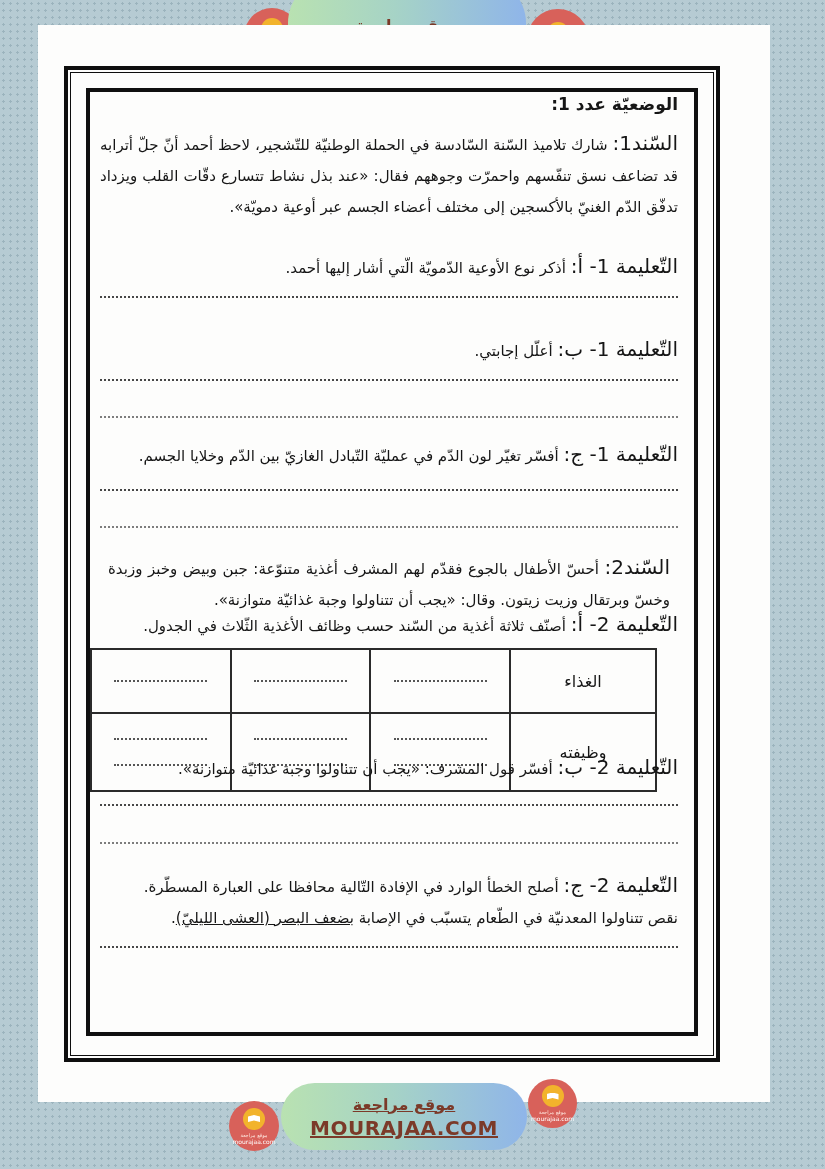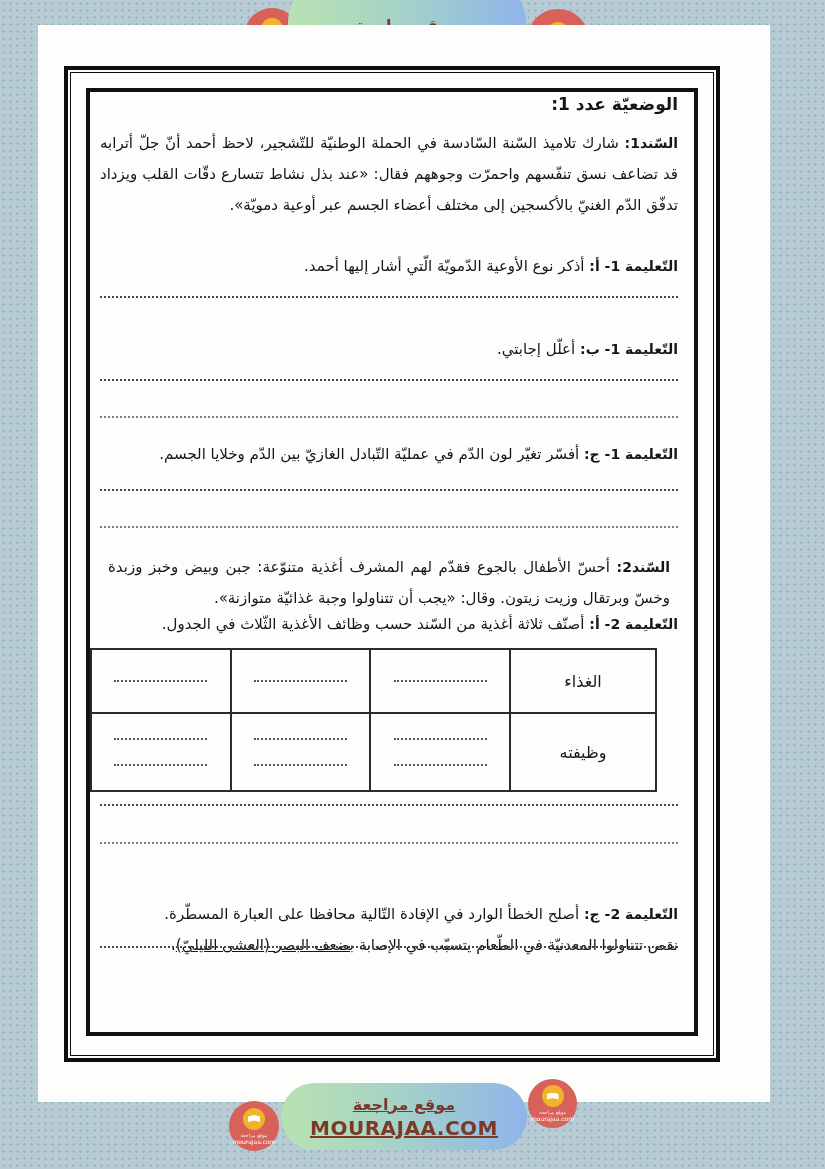--- a/index.html
+++ b/index.html
@@ -16,23 +16,23 @@
   .page{position:absolute;left:38px;top:25px;width:732px;height:1077px;background:#fdfdfc;}
   
   .outer-frame{position:absolute;left:64px;top:66px;width:648px;height:988px;border:4px solid #0e0e0e;}
   .outer-frame::after{content:"";position:absolute;inset:2px;border:1px solid #0e0e0e;}
   
   .inner-frame{position:absolute;left:86px;top:88px;width:604px;height:940px;border:4px solid #101010;}
   
   .content{position:absolute;left:90px;top:92px;width:596px;height:932px;direction:rtl;color:#161616;}
   .blk{position:absolute;right:8px;left:10px;}
   .doc-title{font-size:17px;font-weight:bold;}
-  .para{font-size:15px;line-height:31px;text-align:justify;margin-top:29px;}
+  .para{font-size:15px;line-height:31px;text-align:justify;}
   .line{font-size:15px;line-height:30px;}
-  .lbl{font-weight:bold;font-size:14px;}
+  .lbl{font-weight:normal;font-size:20px;}
   .dots{position:absolute;right:8px;left:10px;height:0;border-top:2px dotted #474747;}
   .dots.light{border-top-color:#7d7d7d;}
   
   .food-table{position:absolute;top:556px;right:29px;border-collapse:collapse;direction:rtl;table-layout:fixed;}
   .food-table td{border:2px solid #2b2b2b;padding:12px;}
   .food-table .th{width:126px;text-align:center;font-size:16px;height:38px;}
   .food-table .blank{width:123px;vertical-align:middle;}
   .row2 .th,.row2 .blank{height:52px;}
   .cdots{height:0;border-top:2px dotted #555;width:82%;margin:0 auto;}
   .row2 .cdots + .cdots{margin-top:24px;}
@@ -148,20 +148,24 @@
             <div class="cdots"></div>
           </td>
       <td class="blank">
             <div class="cdots"></div>
             <div class="cdots"></div>
           </td>
     </tr>
   </tbody>
     </table>
 
+  <div class="blk line" style="top:660px;">
+    <span class="lbl">التّعليمة 2- ب:</span>
+    <span>أفسّر قول المشرف: «يجب أن تتناولوا وجبة غذائيّة متوازنة».</span>
+  </div>
 
   <div class="dots" style="top:712px;"></div>
   <div class="dots light" style="top:750px;"></div>
 
   <div class="blk para" style="top:778px;">
     <span class="lbl">التّعليمة 2- ج:</span>
     <span>أصلح الخطأ الوارد في الإفادة التّالية محافظا على العبارة المسطّرة.</span><br>
     <span>نقص تتناولوا المعدنيّة في الطّعام يتسبّب في الإصابة </span><span class="underline">بضعف البصر (العشى الليليّ)</span><span>.</span>
   </div>
 

